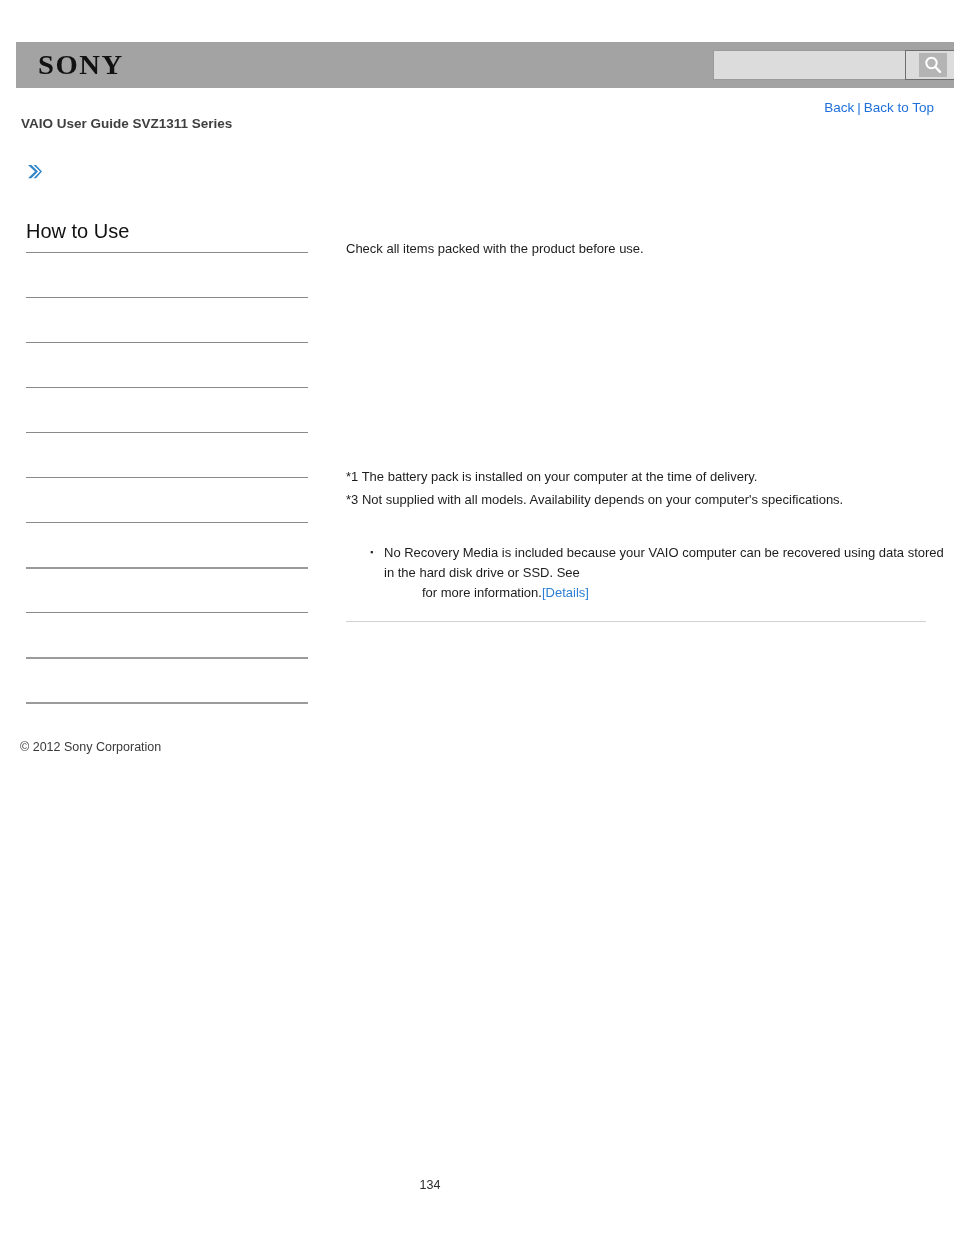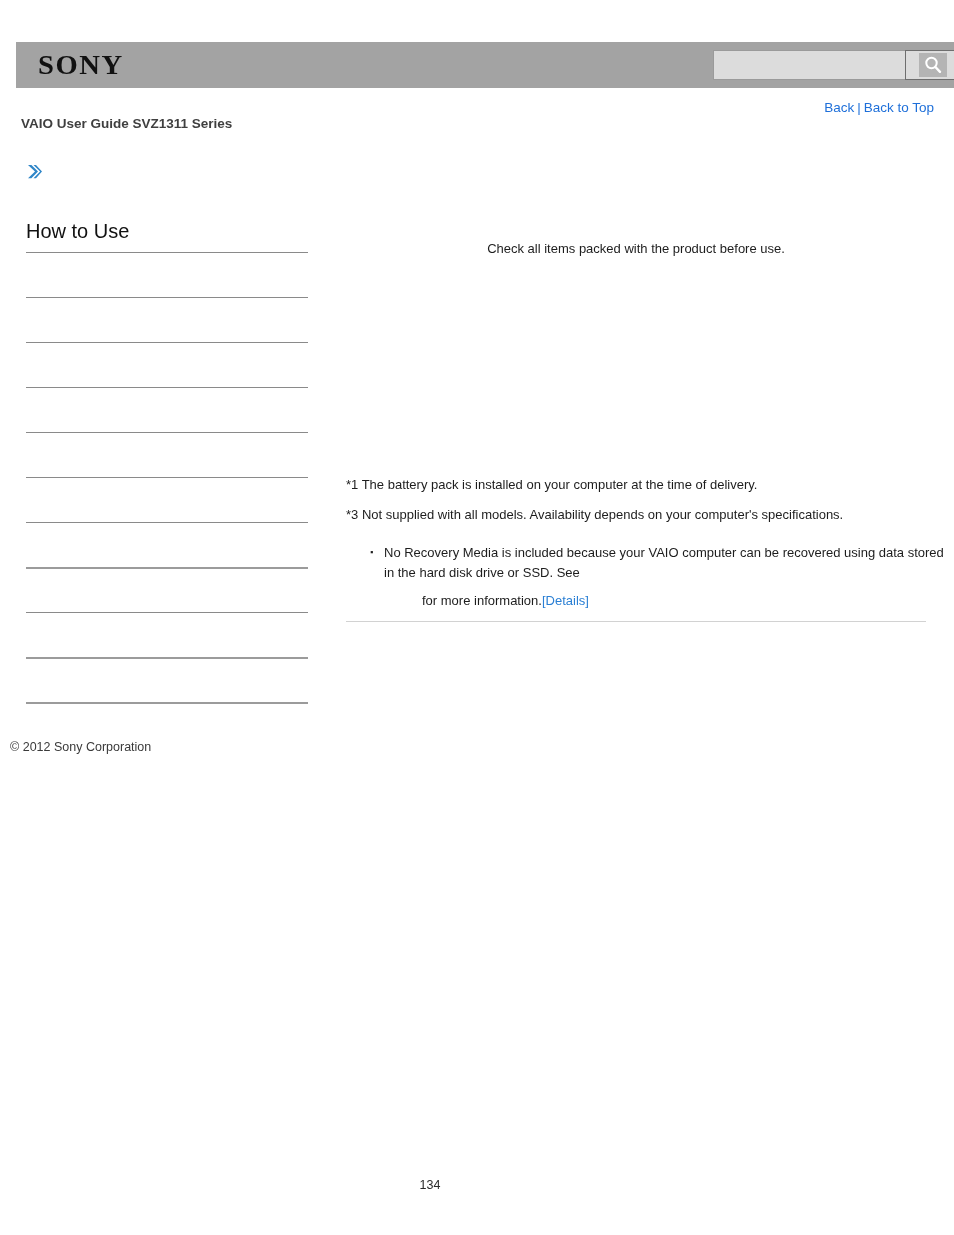--- a/index.html
+++ b/index.html
@@ -155,53 +155,51 @@
   .side-item.first {
     border-top: 1px solid #8a8a8a;
   }
   .sidebar-bottom-rule {
     border-top: 2px solid #9b9b9b;
   }
 
   
   .copyright {
     position: absolute;
-    left: 10px;
+    left: 20px;
     top: 740px;
     font-size: 12.5px;
     color: #3a3a3a;
   }
 
   
   .content {
     position: absolute;
     left: 346px;
     top: 238px;
     width: 580px;
     font-size: 13px;
     color: #1d1d1d;
     line-height: 22px;
-    text-align: center;
   }
   .content .intro {
     margin: 0;
     padding: 0;
   }
   .footnotes {
     position: absolute;
     left: 346px;
     top: 466px;
     width: 590px;
     font-size: 13px;
     color: #1d1d1d;
     line-height: 22px;
   }
   .footnotes div {
     margin-bottom: 1px;
-    margin-top: 8px;
   }
   .bullets {
     position: absolute;
     left: 356px;
     top: 543px;
     width: 590px;
     font-size: 13px;
     color: #1d1d1d;
     line-height: 20px;
   }
@@ -218,21 +216,20 @@
     content: "\25AA";
     position: absolute;
     left: -14px;
     top: -1px;
     font-size: 9px;
     color: #1d1d1d;
   }
   .indent-line {
     display: block;
     padding-left: 38px;
-    margin-top: 8px;
   }
   .details-link {
     color: #2a7fd4;
     text-decoration: none;
     cursor: pointer;
   }
   .content-rule {
     position: absolute;
     left: 346px;
     top: 621px;

